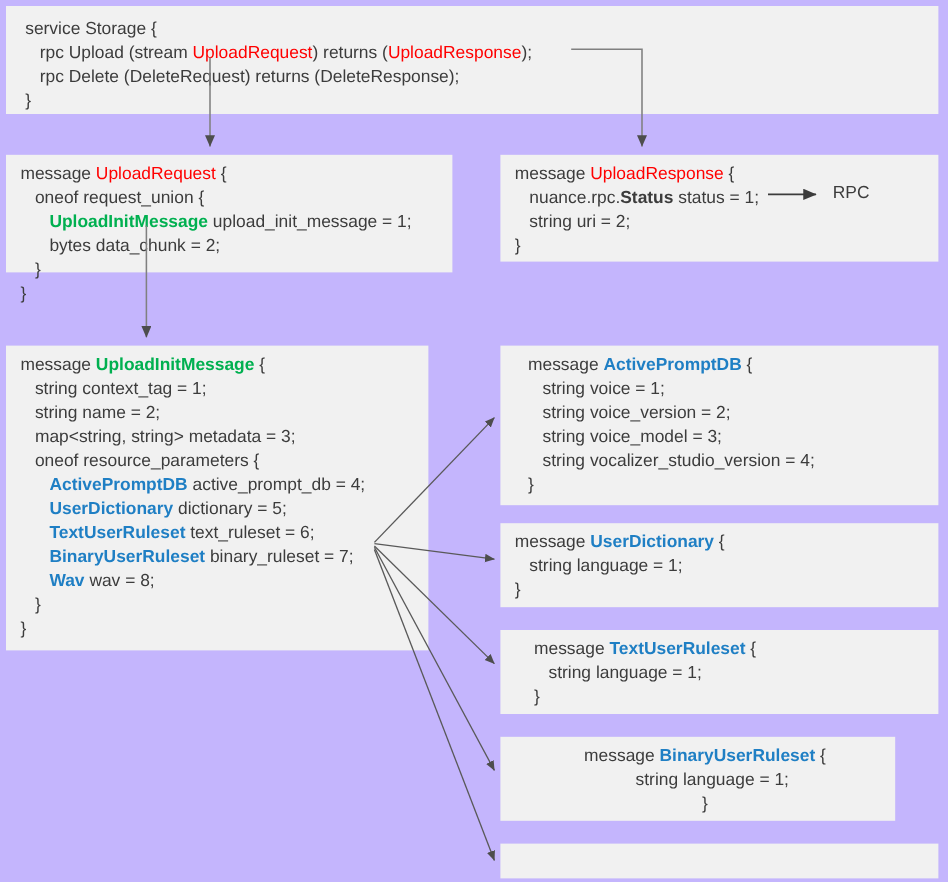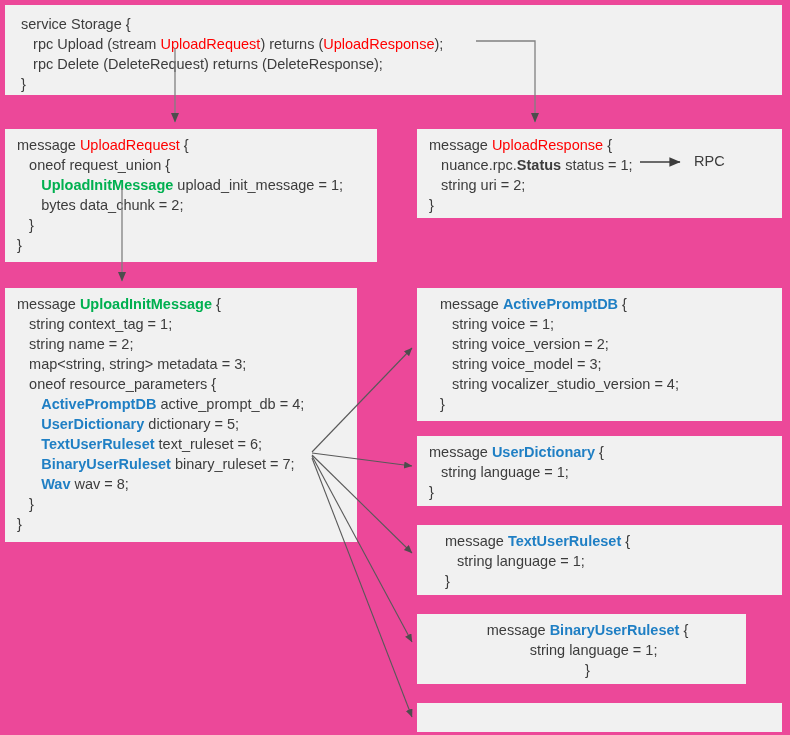--- a/index.html
+++ b/index.html
@@ -7,21 +7,21 @@
     padding: 0;
     background: #ffffff;
   }
   body {
     font-family: "Liberation Sans", sans-serif;
   }
   #canvas {
     position: relative;
     width: 790px;
     height: 735px;
-    background: #ec4899;
+    background: #c4b5fd;
     overflow: hidden;
   }
   .box {
     position: absolute;
     background: #f1f1f1;
     box-sizing: border-box;
     padding: 0;
   }
   .code {
     font-family: "Liberation Sans", sans-serif;
@@ -52,21 +52,21 @@
 </style>
 </head>
 <body>
 
 <div id="canvas">
 
   <div class="box" style="left:5px; top:5px; width:777px; height:90px;">
     <div class="code" style="padding:9px 0 0 16px;"><span class="ln"><span class="plain">service Storage {</span></span><span class="ln"><span class="plain">   rpc Upload (stream </span><span class="kw-red">UploadRequest</span><span class="plain">) returns (</span><span class="kw-red">UploadResponse</span><span class="plain">);</span></span><span class="ln"><span class="plain">   rpc Delete (DeleteRequest) returns (DeleteResponse);</span></span><span class="ln"><span class="plain">}</span></span></div>
   </div>
 
-  <div class="box" style="left:5px; top:129px; width:372px; height:133px;">
+  <div class="box" style="left:5px; top:129px; width:372px; height:98px;">
     <div class="code" style="padding:6px 0 0 12px;"><span class="ln"><span class="plain">message </span><span class="kw-red">UploadRequest</span><span class="plain"> {</span></span><span class="ln"><span class="plain">   oneof request_union {</span></span><span class="ln"><span class="plain">      </span><span class="kw-green">UploadInitMessage</span><span class="plain"> upload_init_message = 1;</span></span><span class="ln"><span class="plain">      bytes data_chunk = 2;</span></span><span class="ln"><span class="plain">   }</span></span><span class="ln"><span class="plain">}</span></span></div>
   </div>
 
   <div class="box" style="left:417px; top:129px; width:365px; height:89px;">
     <div class="code" style="padding:6px 0 0 12px;"><span class="ln"><span class="plain">message </span><span class="kw-red">UploadResponse</span><span class="plain"> {</span></span><span class="ln"><span class="plain">   nuance.rpc.</span><span class="kw-dark">Status</span><span class="plain"> status = 1;</span></span><span class="ln"><span class="plain">   string uri = 2;</span></span><span class="ln"><span class="plain">}</span></span></div>
   </div>
 
   <div class="box" style="left:5px; top:288px; width:352px; height:254px;">
     <div class="code" style="padding:6px 0 0 12px;"><span class="ln"><span class="plain">message </span><span class="kw-green">UploadInitMessage</span><span class="plain"> {</span></span><span class="ln"><span class="plain">   string context_tag = 1;</span></span><span class="ln"><span class="plain">   string name = 2;</span></span><span class="ln"><span class="plain">   map&lt;string, string&gt; metadata = 3;</span></span><span class="ln"><span class="plain">   oneof resource_parameters {</span></span><span class="ln"><span class="plain">      </span><span class="kw-blue">ActivePromptDB</span><span class="plain"> active_prompt_db = 4;</span></span><span class="ln"><span class="plain">      </span><span class="kw-blue">UserDictionary</span><span class="plain"> dictionary = 5;</span></span><span class="ln"><span class="plain">      </span><span class="kw-blue">TextUserRuleset</span><span class="plain"> text_ruleset = 6;</span></span><span class="ln"><span class="plain">      </span><span class="kw-blue">BinaryUserRuleset</span><span class="plain"> binary_ruleset = 7;</span></span><span class="ln"><span class="plain">      </span><span class="kw-blue">Wav</span><span class="plain"> wav = 8;</span></span><span class="ln"><span class="plain">   }</span></span><span class="ln"><span class="plain">}</span></span></div>
   </div>

